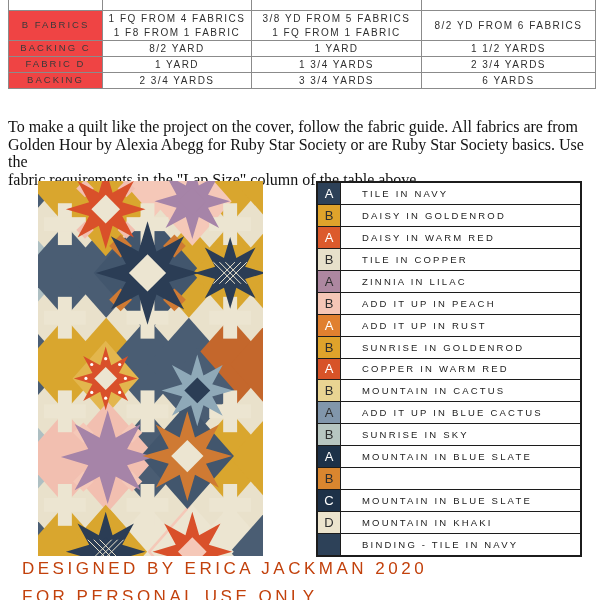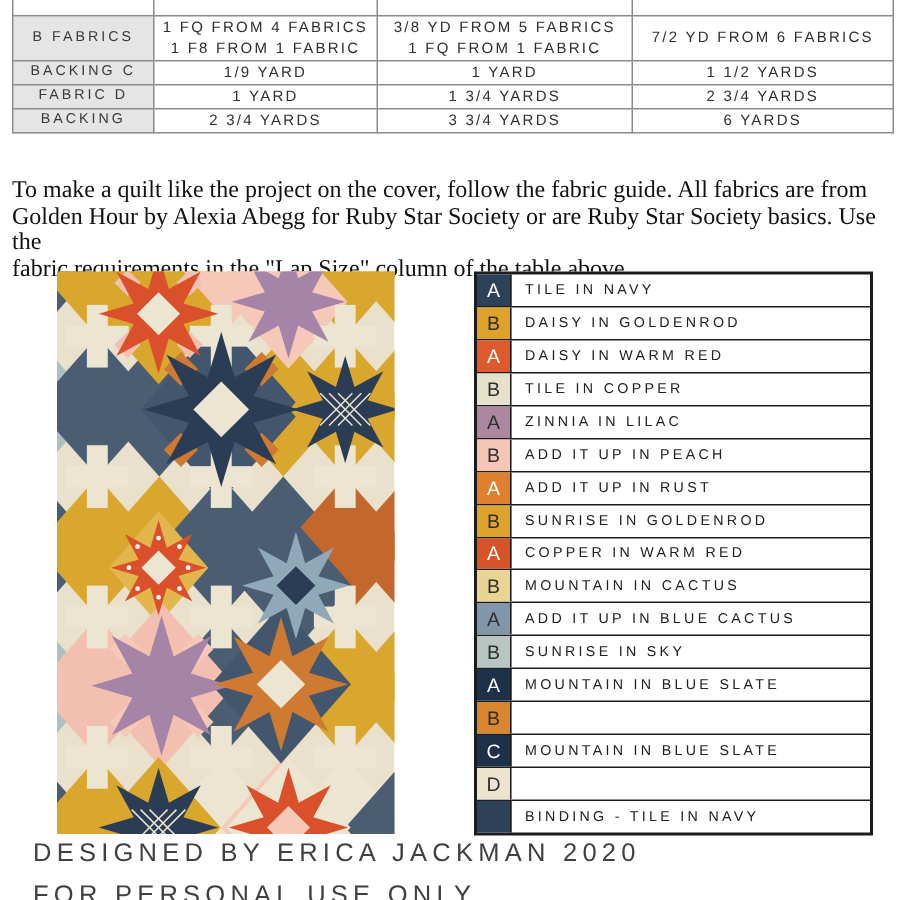--- a/index.html
+++ b/index.html
@@ -13,21 +13,21 @@
     border-collapse:collapse;table-layout:fixed;
   }
   table.fabric-table td{
     border:1.5px solid #8b8b8b;
     text-align:center;vertical-align:middle;
     font-size:10px;letter-spacing:1.5px;color:#2f2f2f;
     padding:0 2px;line-height:1.35;
     background:#ffffff;white-space:nowrap;
   }
   table.fabric-table td.rowlabel{
-    background:#e5e5e5;font-size:9.5px;letter-spacing:2px;color:#3a3a3a;
+    background:#ef4444;font-size:9.5px;letter-spacing:2px;color:#3a3a3a;
   }
   tr.cutrow td{height:18px;}
   tr.tall td{height:29px;}
   tr.norm td{height:15px;}
   
   .paragraph{
     position:absolute;left:8px;top:118px;width:588px;
     font-family:"Liberation Serif",serif;font-size:16px;line-height:17.6px;color:#111;
   }
   
@@ -42,26 +42,26 @@
     flex:1;display:flex;align-items:stretch;
     border-bottom:1.5px solid #1c1c1c;min-height:0;
   }
   .legend-row:last-child{border-bottom:none;}
   .legend-swatch{
     width:22px;flex:0 0 22px;border-right:1.5px solid #1c1c1c;
     display:flex;align-items:center;justify-content:center;
     font-size:13px;letter-spacing:0;
   }
   .legend-label{
-    display:flex;align-items:center;padding-left:9px;
+    display:flex;align-items:center;padding-left:21px;
     font-size:9.5px;letter-spacing:2.2px;color:#222;white-space:nowrap;
   }
   
   .footer-line{
-    position:absolute;left:22px;color:#404040;
+    position:absolute;left:22px;color:#c2410c;
     font-size:17px;letter-spacing:3.5px;white-space:nowrap;
   }
   #footer1{top:559px;}
   #footer2{top:587px;}
 </style>
 </head>
 <body>
 
 <div class="page">
 
@@ -76,25 +76,25 @@
         <tr class="cutrow">
           <td></td>
           <td></td>
           <td></td>
           <td></td>
         </tr>
         <tr class="tall">
           <td class="rowlabel">B FABRICS</td>
           <td>1 FQ FROM 4 FABRICS<br>1 F8 FROM 1 FABRIC</td>
           <td>3/8 YD FROM 5 FABRICS<br>1 FQ FROM 1 FABRIC</td>
-          <td>7/2 YD FROM 6 FABRICS</td>
+          <td>8/2 YD FROM 6 FABRICS</td>
         </tr>
         <tr class="norm">
           <td class="rowlabel">BACKING C</td>
-          <td>1/9 YARD</td>
+          <td>8/2 YARD</td>
           <td>1 YARD</td>
           <td>1 1/2 YARDS</td>
         </tr>
         <tr class="norm">
           <td class="rowlabel">FABRIC D</td>
           <td>1 YARD</td>
           <td>1 3/4 YARDS</td>
           <td>2 3/4 YARDS</td>
         </tr>
         <tr class="norm">
@@ -294,20 +294,21 @@
       </div>
       <div class="legend-row">
         <div class="legend-swatch" style="background: rgb(217, 134, 47); color: rgb(46, 46, 46);">B</div>
       </div>
       <div class="legend-row">
         <div class="legend-swatch" style="background: rgb(29, 49, 72); color: rgb(255, 255, 255);">C</div>
         <div class="legend-label">MOUNTAIN IN BLUE SLATE</div>
       </div>
       <div class="legend-row">
         <div class="legend-swatch" style="background: rgb(236, 228, 205); color: rgb(46, 46, 46);">D</div>
+        <div class="legend-label">MOUNTAIN IN KHAKI</div>
       </div>
       <div class="legend-row">
         <div class="legend-swatch" style="background: rgb(45, 65, 88); color: rgb(255, 255, 255);"></div>
         <div class="legend-label">BINDING - TILE IN NAVY</div>
       </div>
     </div>
 
   <div class="footer-line" id="footer1">DESIGNED BY ERICA JACKMAN 2020</div>
   <div class="footer-line" id="footer2">FOR PERSONAL USE ONLY</div>
 

